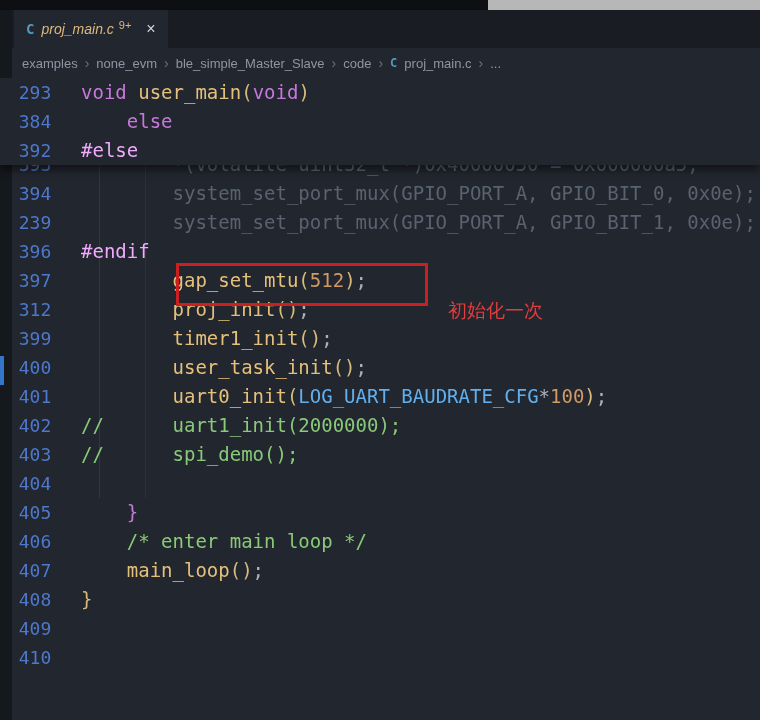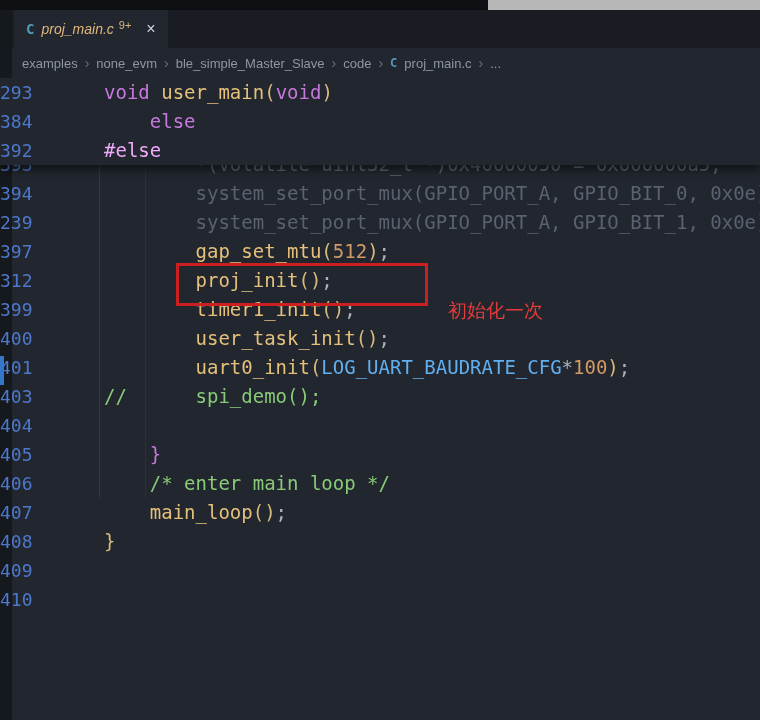--- a/index.html
+++ b/index.html
@@ -23,22 +23,22 @@
   .crumb-sep{color:#6a7280;font-size:14px;}
   .crumb-cicon{color:#519aba;font-weight:bold;font-size:12px;font-family:"DejaVu Sans Mono",monospace;}
   
   .left-strip{position:absolute;top:10px;left:0;width:12px;height:710px;background:#15181d;}
   
   .editor{position:absolute;top:78px;left:0;width:760px;height:642px;overflow:hidden;}
   .code-lines{position:absolute;top:72px;left:0;width:639px;}
   .sticky{position:absolute;top:0;left:0;width:760px;background:#22262e;
     box-shadow:0 5px 8px rgba(0,0,0,0.5);}
   .row{display:flex;height:29px;line-height:29px;font-family:"DejaVu Sans Mono",monospace;font-size:19px;}
-  .lnum{flex:0 0 70px;width:70px;text-align:left;color:#4d78cc;font-size:18px;}
-  .ltext{margin-left:34px;white-space:pre;}
+  .lnum{flex:0 0 70px;width:70px;text-align:center;color:#4d78cc;font-size:18px;}
+  .ltext{margin-left:11px;white-space:pre;}
   .sg-kw{color:#c678dd}
   .sg-fn{color:#e5c07b}
   .sg-num{color:#d19a66}
   .sg-cm{color:#89ca78}
   .sg-pre{color:#f0abfc}
   .sg-dim{color:#5a6270}
   .sg-pl{color:#abb2bf}
   .sg-p1{color:#d7ba7d}
   .sg-b2{color:#c678dd}
   .sg-mac{color:#61afef}
@@ -90,38 +90,46 @@
       </div>
       <div class="row">
         <span class="lnum">394</span>
         <span class="ltext"><span class="sg-dim">        system_set_port_mux(GPIO_PORT_A, GPIO_BIT_0, 0x0e);</span></span>
       </div>
       <div class="row">
         <span class="lnum">239</span>
         <span class="ltext"><span class="sg-dim">        system_set_port_mux(GPIO_PORT_A, GPIO_BIT_1, 0x0e);</span></span>
       </div>
       <div class="row">
+        <span class="lnum">396</span>
+        <span class="ltext"><span class="sg-pre">#endif</span></span>
+      </div>
+      <div class="row">
         <span class="lnum">397</span>
         <span class="ltext"><span class="sg-pl">        </span><span class="sg-fn">gap_set_mtu</span><span class="sg-p1">(</span><span class="sg-num">512</span><span class="sg-p1">)</span><span class="sg-pl">;</span></span>
       </div>
       <div class="row">
         <span class="lnum">312</span>
         <span class="ltext"><span class="sg-pl">        </span><span class="sg-fn">proj_init</span><span class="sg-p1">()</span><span class="sg-pl">;</span></span>
       </div>
       <div class="row">
         <span class="lnum">399</span>
         <span class="ltext"><span class="sg-pl">        </span><span class="sg-fn">timer1_init</span><span class="sg-p1">()</span><span class="sg-pl">;</span></span>
       </div>
       <div class="row">
         <span class="lnum">400</span>
         <span class="ltext"><span class="sg-pl">        </span><span class="sg-fn">user_task_init</span><span class="sg-p1">()</span><span class="sg-pl">;</span></span>
       </div>
       <div class="row">
         <span class="lnum">401</span>
         <span class="ltext"><span class="sg-pl">        </span><span class="sg-fn">uart0_init</span><span class="sg-p1">(</span><span class="sg-mac">LOG_UART_BAUDRATE_CFG</span><span class="sg-pl">*</span><span class="sg-num">100</span><span class="sg-p1">)</span><span class="sg-pl">;</span></span>
+      </div>
+      <div class="row">
+        <span class="lnum">402</span>
+        <span class="ltext"><span class="sg-cm">//      uart1_init(2000000);</span></span>
       </div>
       <div class="row">
         <span class="lnum">403</span>
         <span class="ltext"><span class="sg-cm">//      spi_demo();</span></span>
       </div>
       <div class="row">
         <span class="lnum">404</span>
       </div>
       <div class="row">
         <span class="lnum">405</span>

